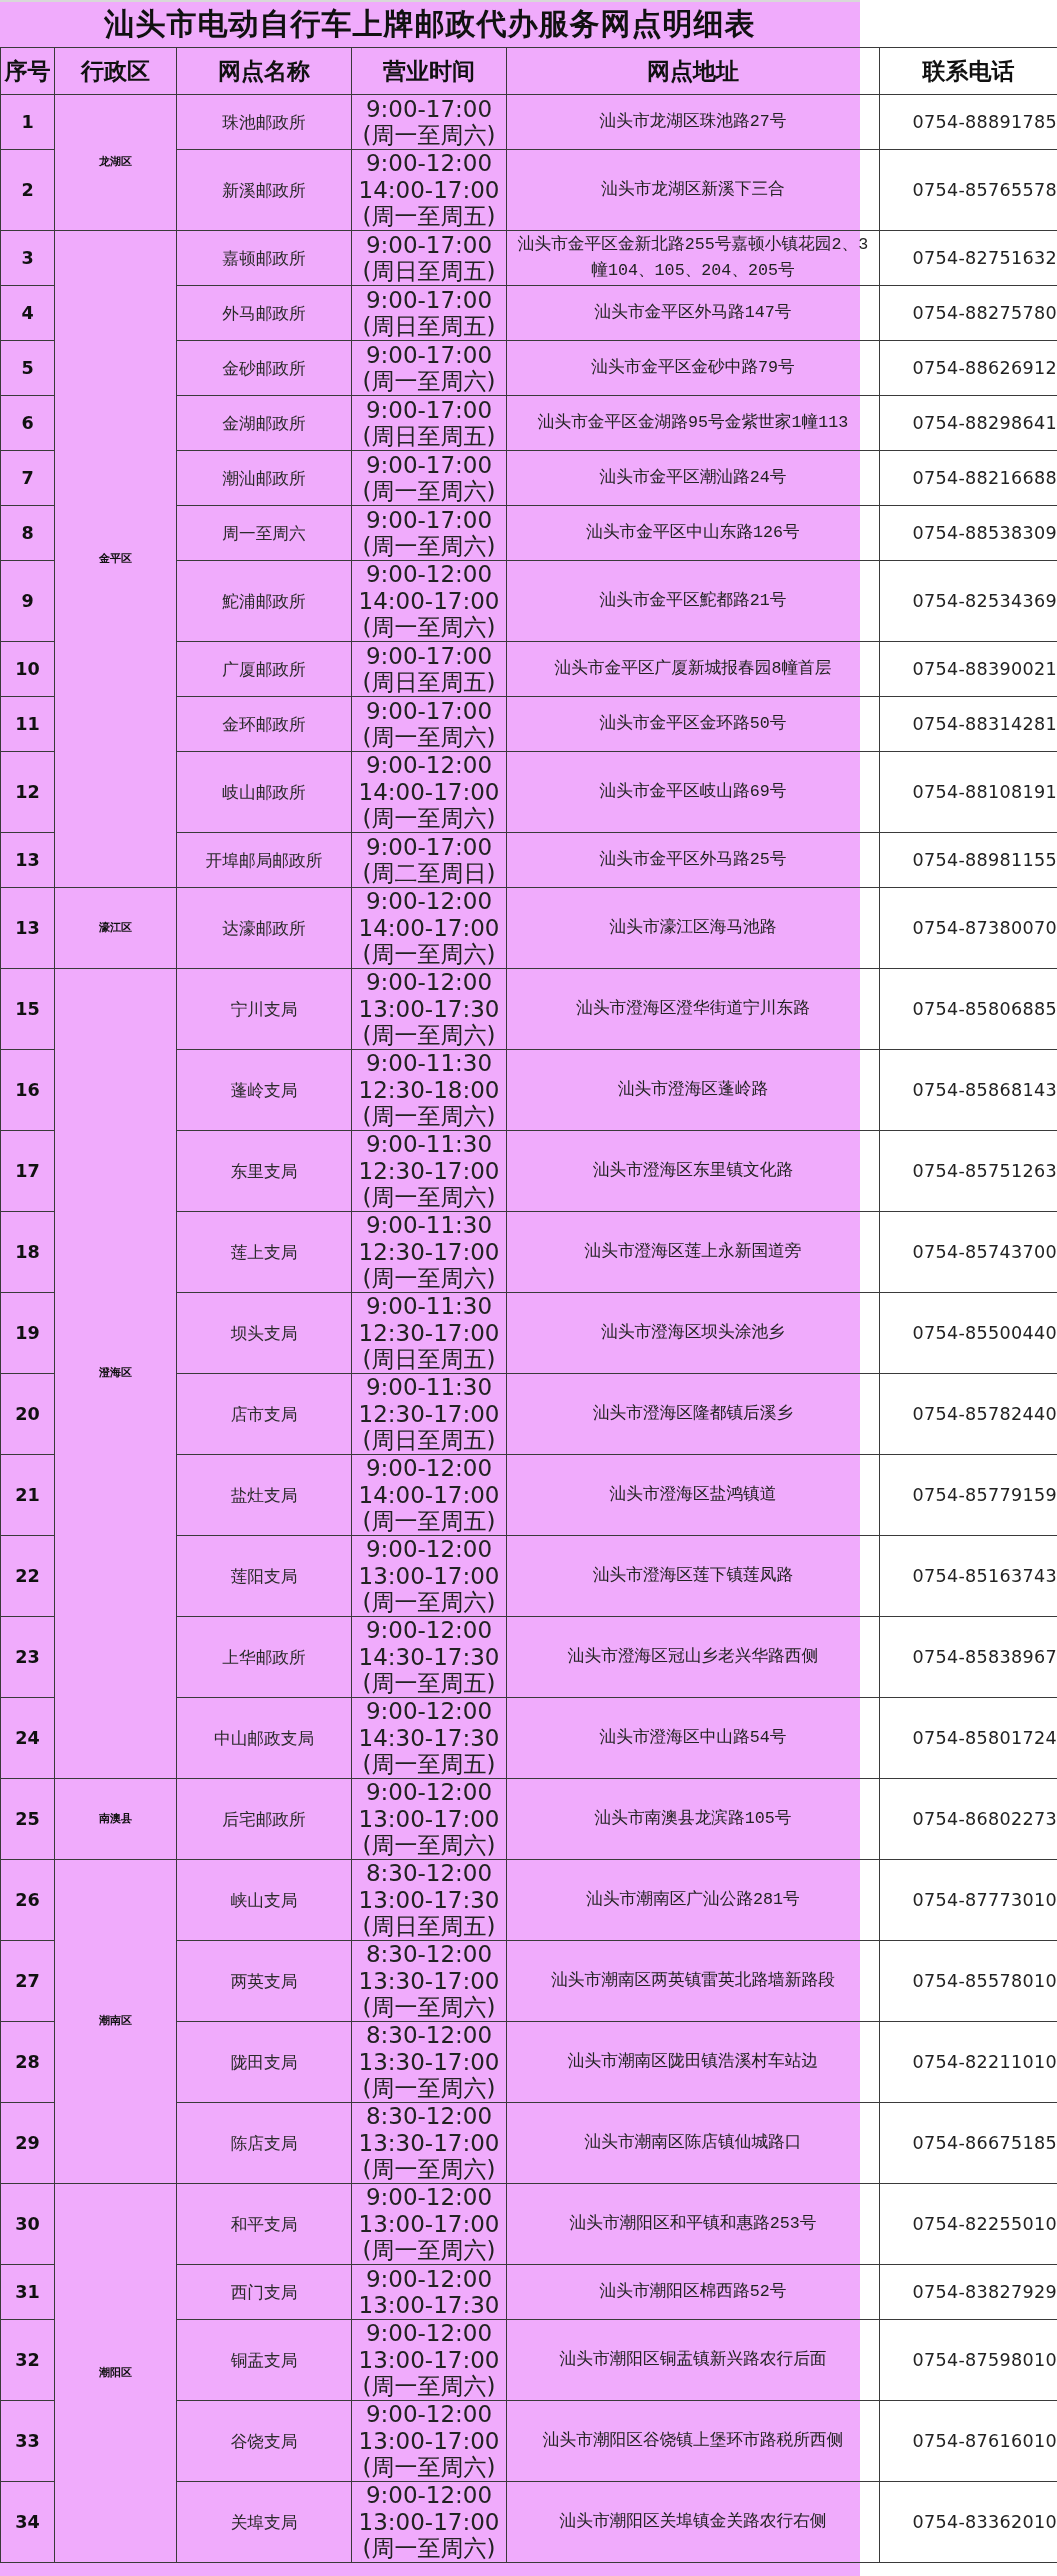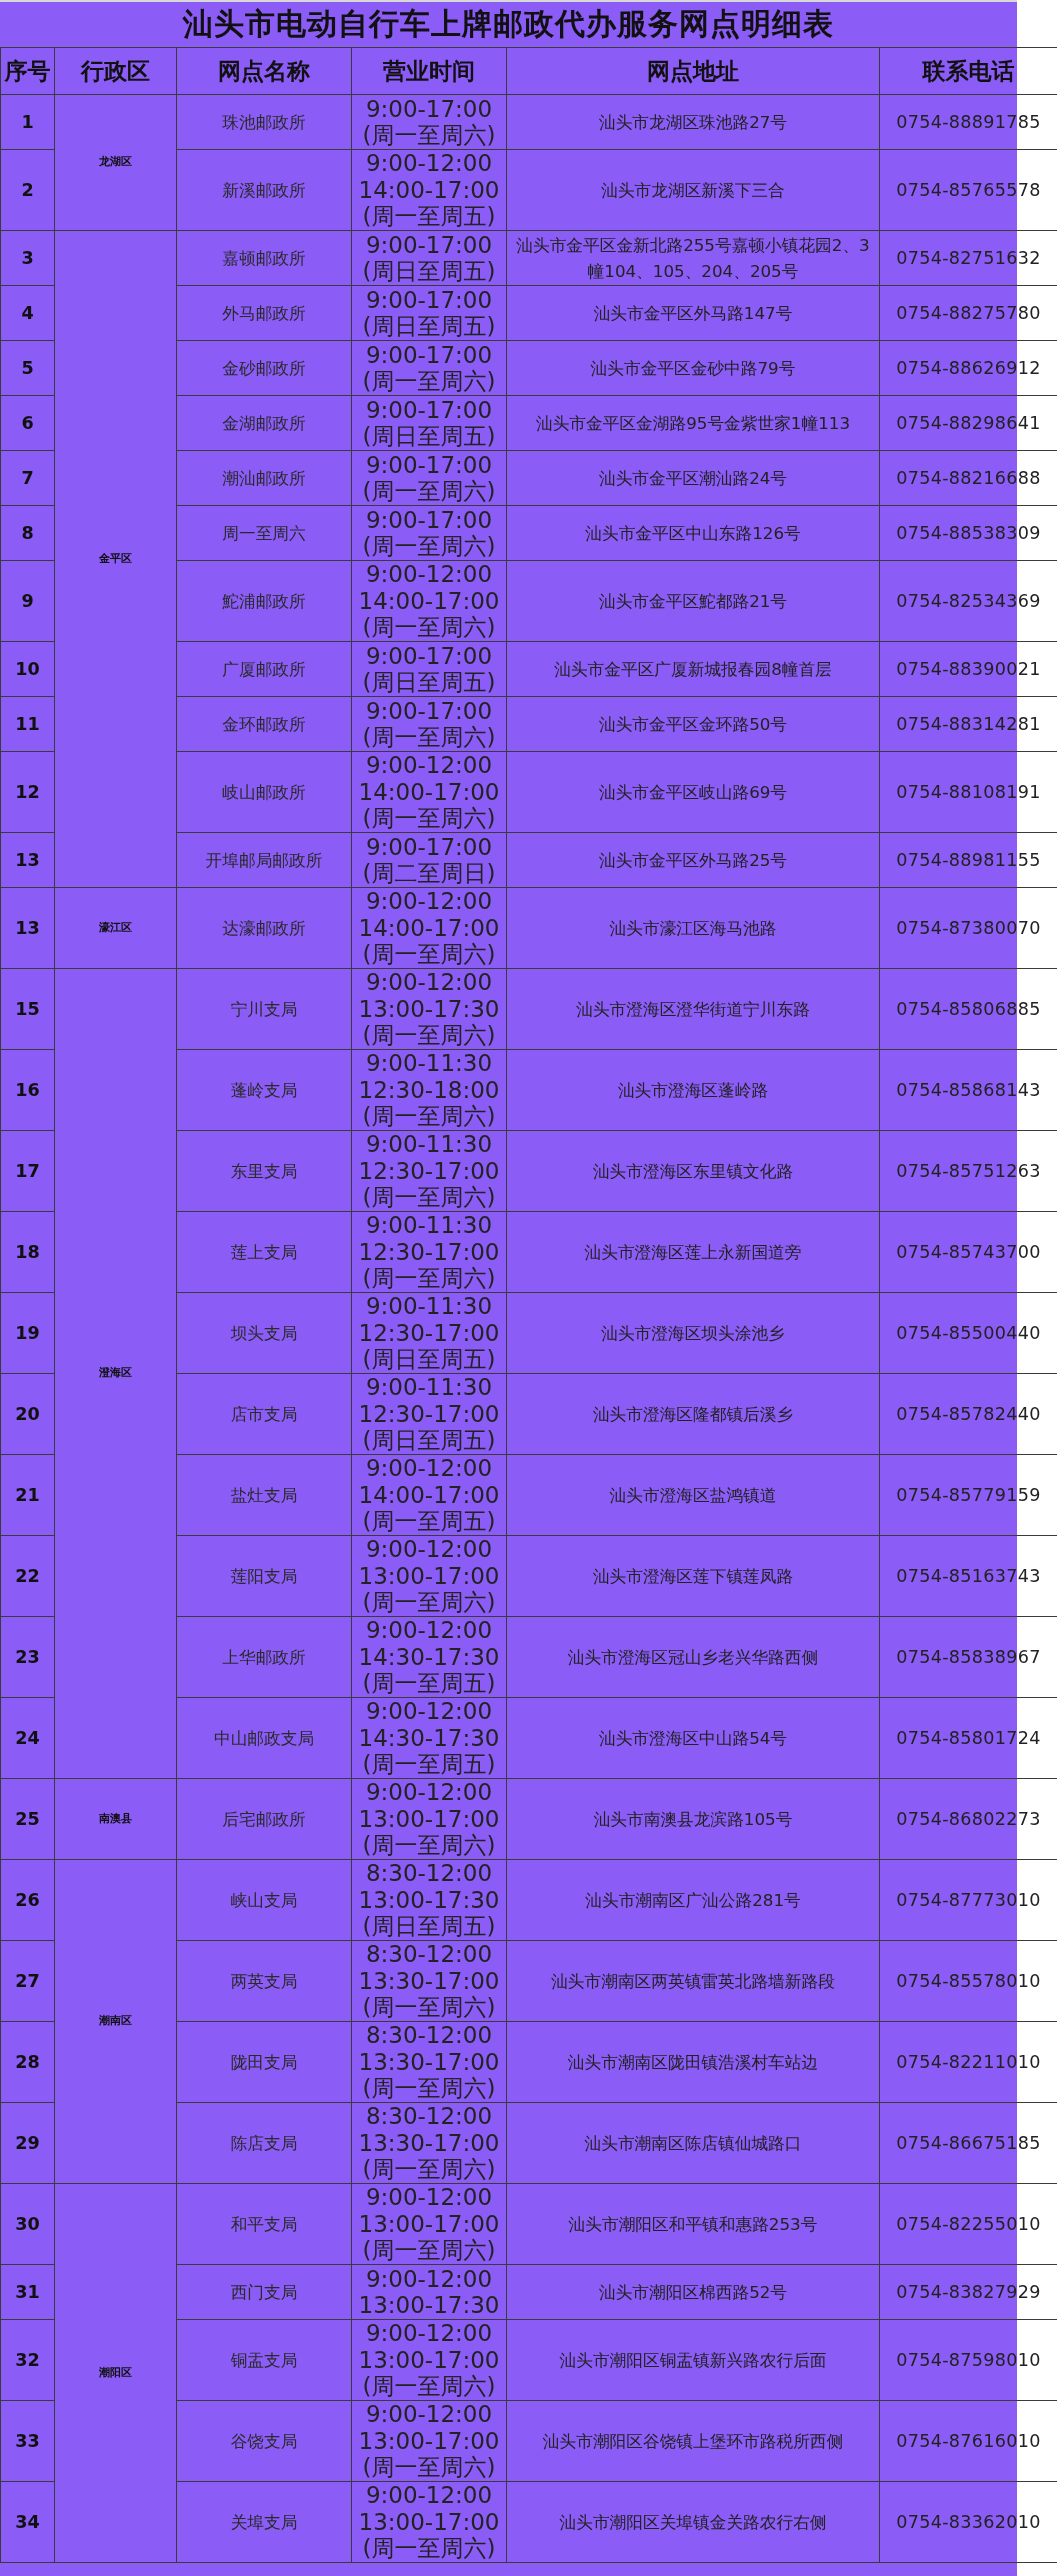--- a/index.html
+++ b/index.html
@@ -1,37 +1,37 @@
 <!DOCTYPE html>
 <html><head>
 <meta charset="utf-8">
 <style>
   * { box-sizing: border-box; margin: 0; padding: 0; }
   html, body { width: 1058px; background: #ffffff; }
   body { font-family: "DejaVu Sans", "Liberation Sans", sans-serif; color: #1a1a1a; }
-  .sheet { width: 1017px; height: 2576px; position: relative; background: #8b5cf6; }
+  .sheet { width: 860px; height: 2576px; position: relative; background: #f0abfc; }
   .title {
     height: 47px; display: flex; align-items: center; justify-content: center;
     font-size: 30px; font-weight: bold; letter-spacing: 1px; color: #111;
     border-top: 2px solid #d8d8d8;
   }
   table {
     width: 1058px; border-collapse: collapse; table-layout: fixed;
   }
   td, th {
     border: 1.5px solid #3a3a3a; text-align: center; vertical-align: middle;
     font-size: 16.7px; line-height: 26.4px; color: #222; font-weight: normal;
   }
   th { font-size: 23px; font-weight: bold; height: 47px; color: #111; }
   td.seq { font-weight: bold; font-size: 17.6px; color: #111; }
   td.district { font-weight: bold; font-size: 11px; color: #111; }
   td.name { color: #2a2a2a; }
   td.hours { font-size: 23px; line-height: 26.4px; }
-  td.addr { padding: 0 4px; }
-  td.phone { font-size: 17.6px; letter-spacing: 0.3px; }
+  td.addr { padding: 0 4px; font-family: Liberation Mono, monospace; }
+  td.phone { font-size: 17.6px; letter-spacing: 0.3px; text-align: right; }
   .hline { display: block; white-space: nowrap; }
   col.c1 { width: 54px; } col.c2 { width: 122px; } col.c3 { width: 175px; }
   col.c4 { width: 155px; } col.c5 { width: 373px; } col.c6 { width: 178px; }
   tr.h2 td { height: 55px; }
   tr.h3 td { height: 81px; }
 </style>
 </head>
 <body>
 
 <div class="sheet">

